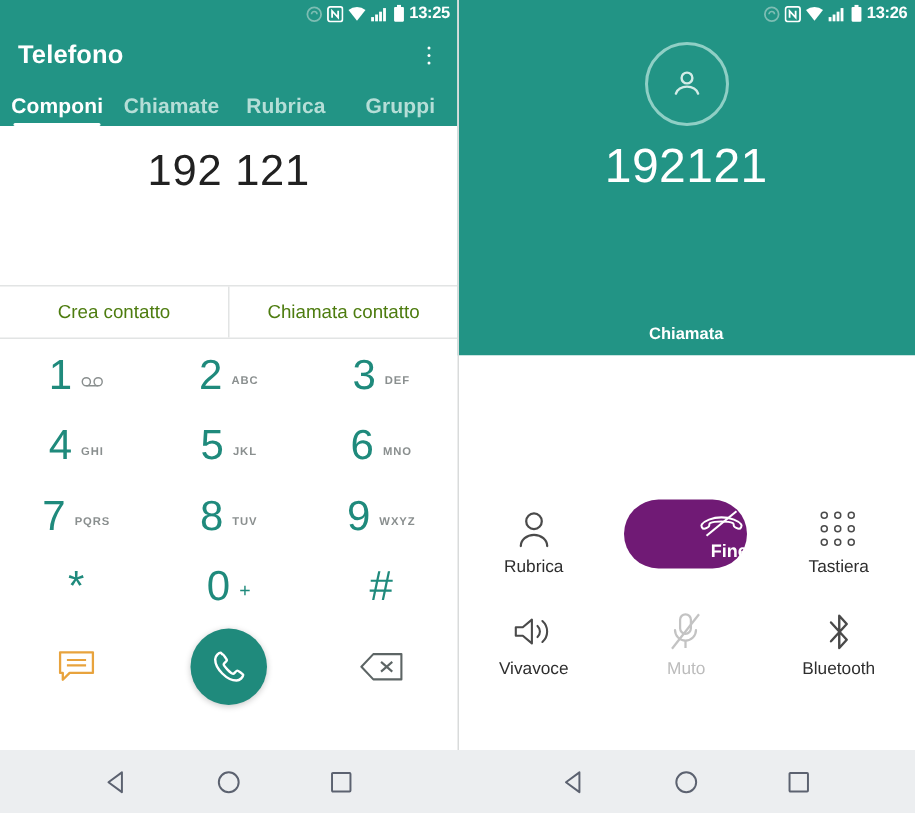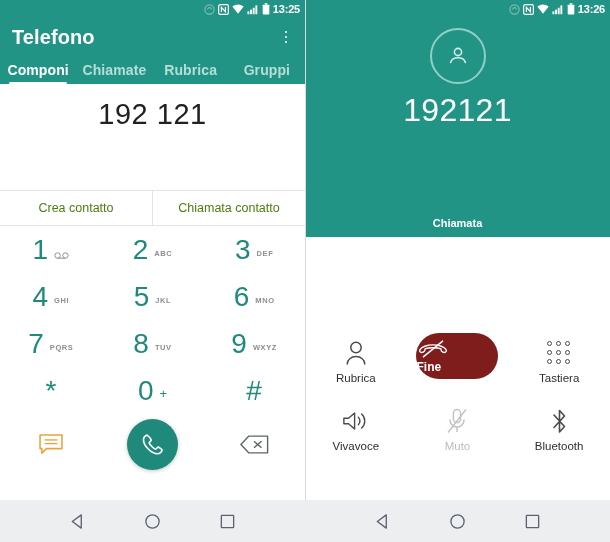--- a/index.html
+++ b/index.html
@@ -64,21 +64,21 @@
     background: #229485;
     height: 38px;
     display: flex;
     align-items: center;
     padding: 0 12px;
     box-sizing: border-box;
     position: relative;
   }
   .appbar-title {
     color: #ffffff;
-    font-size: 20px;
+    font-size: 17px;
     font-weight: bold;
     letter-spacing: 0.1px;
   }
   .overflow-btn {
     position: absolute;
     right: 8px;
     top: 50%;
     transform: translateY(-50%);
     width: 22px;
     height: 22px;
@@ -311,24 +311,24 @@
   .ctrl-label {
     margin-top: 3px;
     font-size: 11.5px;
     color: #2e2e2e;
   }
   .ctrl.disabled .ctrl-label { color: #bcbcbc; }
   .end-btn {
     width: 82px;
     height: 46px;
     border-radius: 23px;
-    background: #7f1d1d;
+    background: #701a75;
     display: flex;
     flex-direction: column;
-    align-items: flex-start;
+    align-items: flex-end;
     justify-content: center;
     cursor: pointer;
     margin-top: -4px;
   }
   .end-label {
     color: #ffffff;
     font-size: 12px;
     font-weight: bold;
     margin-top: 1px;
   }

